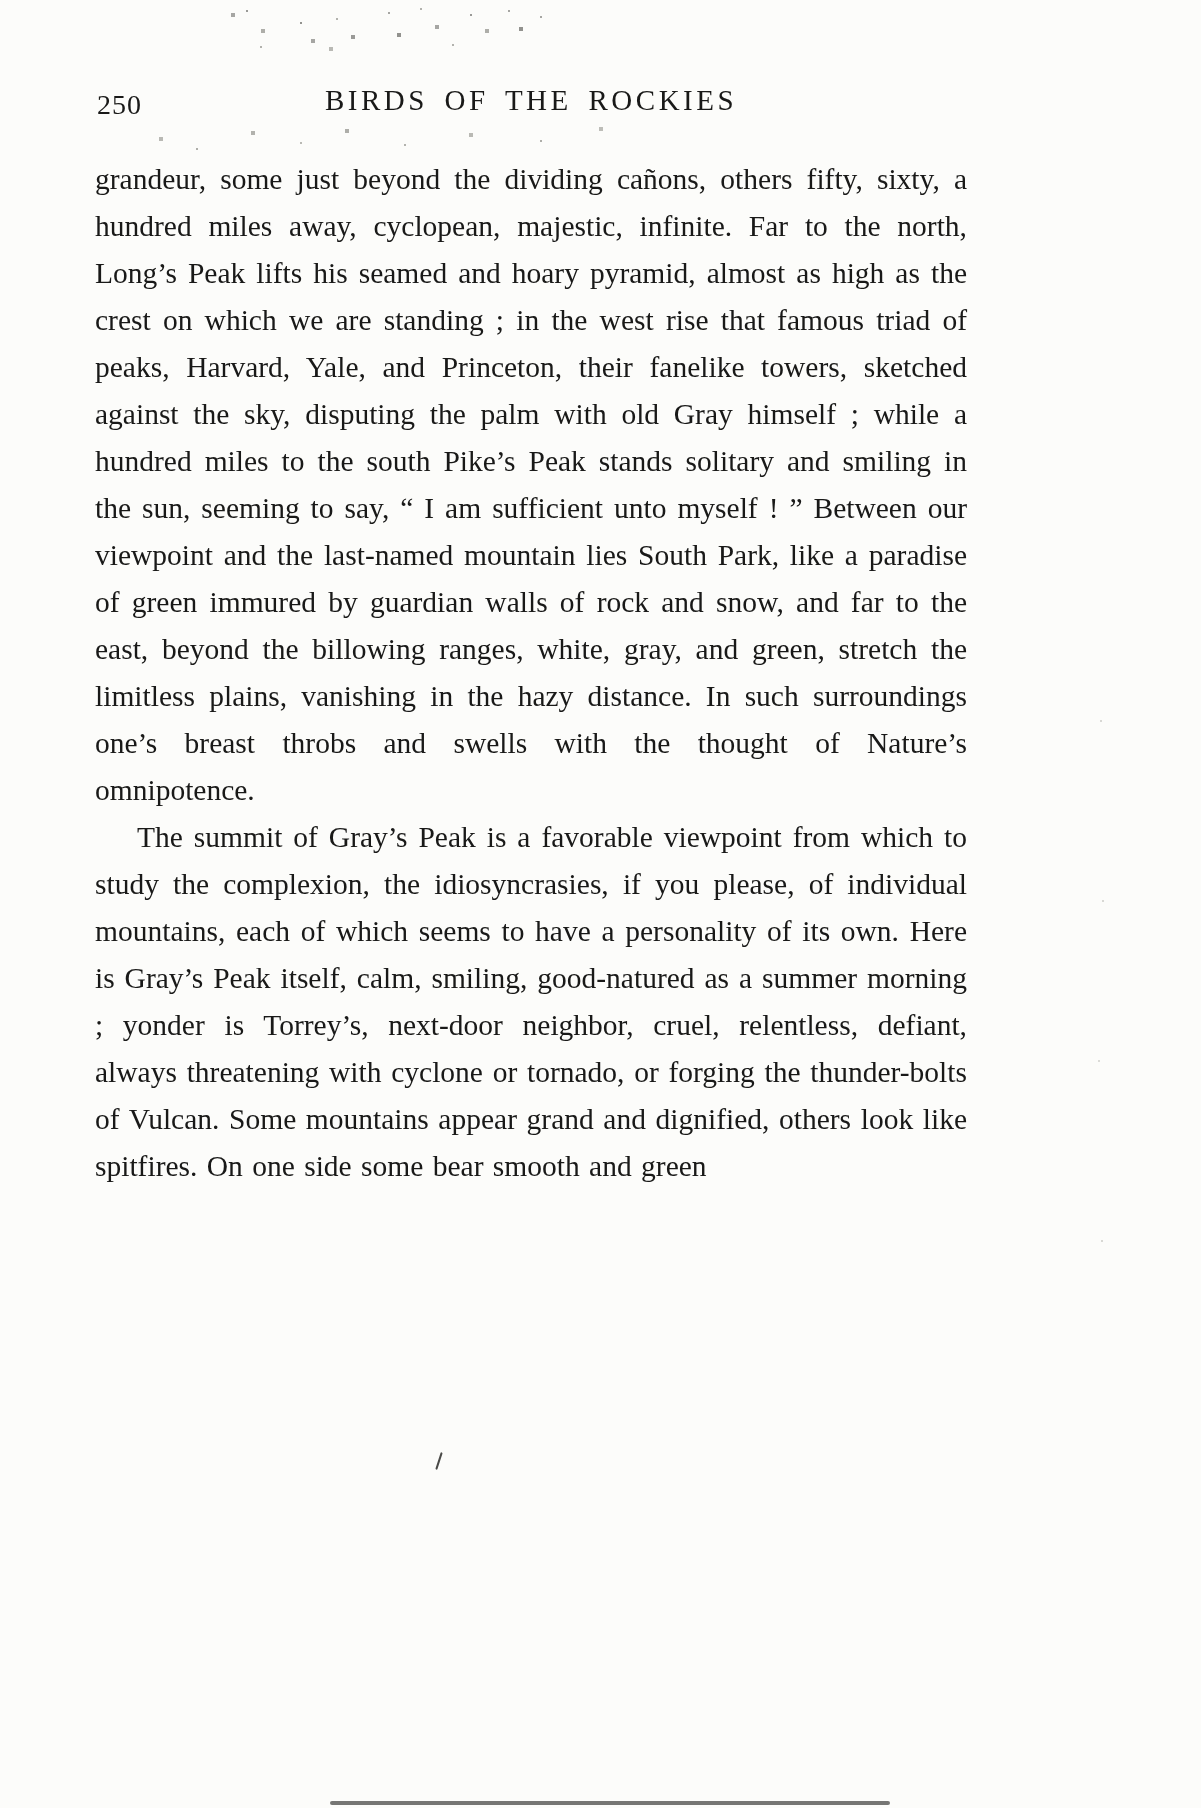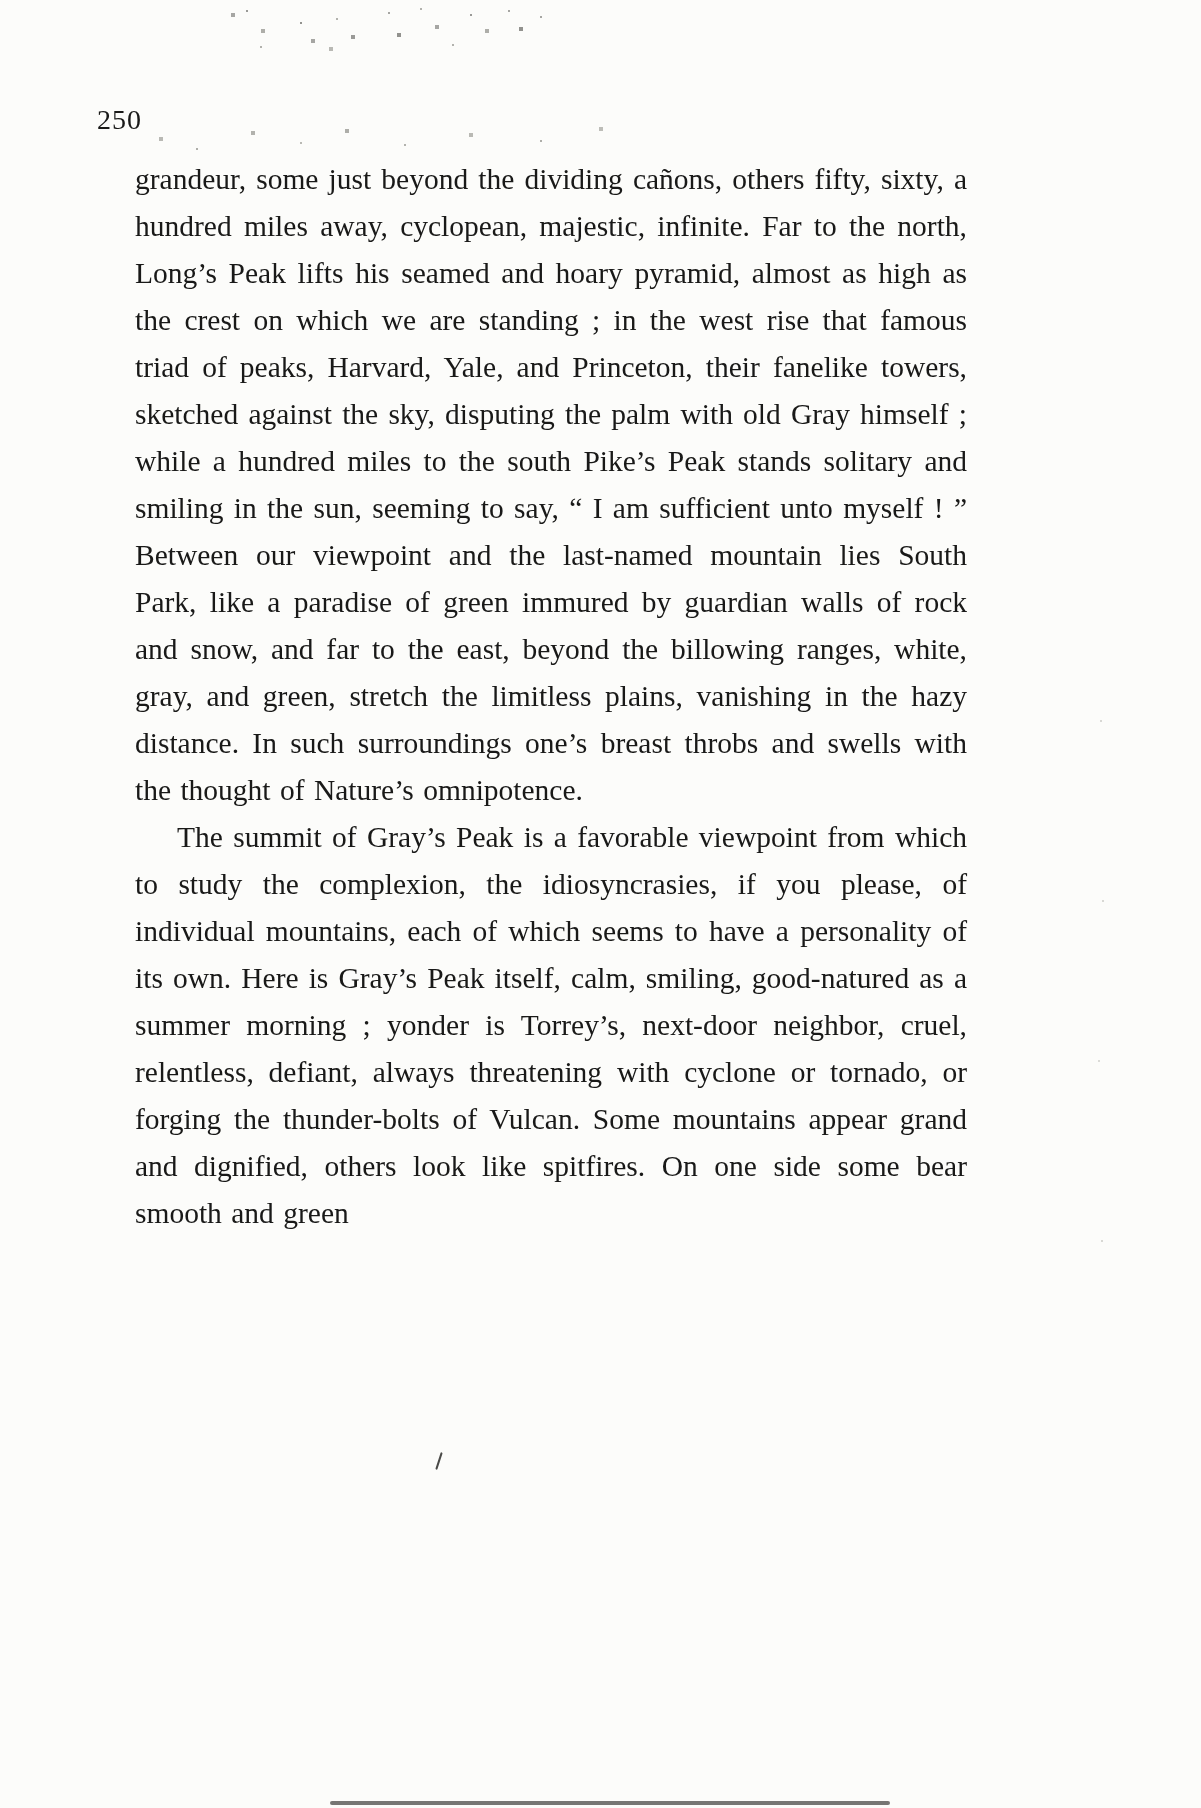--- a/index.html
+++ b/index.html
@@ -56,21 +56,20 @@
       540px 140px 0 0 #94948e,
       600px 128px 0 1px #a9a9a3;
   }
 
   .header-row {
     position: absolute;
     top: 84px;
     left: 95px;
     width: 872px;
     height: 44px;
-    margin-top: 15px;
   }
 
   .page-number {
     position: absolute;
     left: 2px;
     top: 5px;
     font-size: 28px;
     letter-spacing: 1px;
   }
 
@@ -86,21 +85,21 @@
     position: absolute;
     top: 156px;
     left: 95px;
     width: 872px;
     font-size: 29.5px;
     line-height: 47px;
     text-align: justify;
     word-spacing: 2px;
   }
 
-  .para { text-align: justify; margin-left: 40px; }
+  .para { text-align: justify; }
 
   .para.indented { text-indent: 42px; font-family: Liberation Serif, serif; }
 
   
   .scan-mark {
     position: absolute;
     left: 438px;
     top: 1452px;
     width: 2px;
     height: 18px;
@@ -139,20 +138,21 @@
 </head>
 <body>
 
 <div class="page">
 
   <div class="noise-top"></div>
   <div class="noise-right"></div>
 
   <div class="header-row">
     <span class="page-number">250</span>
+    <span class="running-title">BIRDS OF THE ROCKIES</span>
   </div>
 
   <div class="body-text">
     <p class="para">grandeur, some just beyond the dividing cañons, others fifty, sixty, a hundred miles away, cyclopean, majestic, infinite.  Far to the north, Long’s Peak lifts his seamed and hoary pyramid, almost as high as the crest on which we are standing ; in the west rise that famous triad of peaks, Harvard, Yale, and Princeton, their fanelike towers, sketched against the sky, disputing the palm with old Gray himself ;  while a hundred miles to the south Pike’s Peak stands solitary and smiling in the sun, seeming to say, “ I am sufficient unto myself ! ” Between our viewpoint and the last-named mountain lies South Park, like a paradise of green immured by guardian walls of rock and snow, and far to the east, beyond the billowing ranges, white, gray, and green, stretch the limitless plains, vanishing in the hazy distance.  In such surroundings one’s breast throbs and swells with the thought of Nature’s omnipotence.</p>
     <p class="para indented">The summit of Gray’s Peak is a favorable viewpoint from which to study the complexion, the idiosyncrasies, if you please, of individual mountains, each of which seems to have a personality of its own.  Here is Gray’s Peak itself, calm, smiling, good-natured as a summer morning ;  yonder is Torrey’s, next-door neighbor, cruel, relentless, defiant, always threatening with cyclone or tornado, or forging the thunder-bolts of Vulcan.  Some mountains appear grand and dignified, others look like spitfires.  On one side some bear smooth and green</p>
   </div>
 
   <div class="scan-mark"></div>
   <div class="scan-edge"></div>
 

